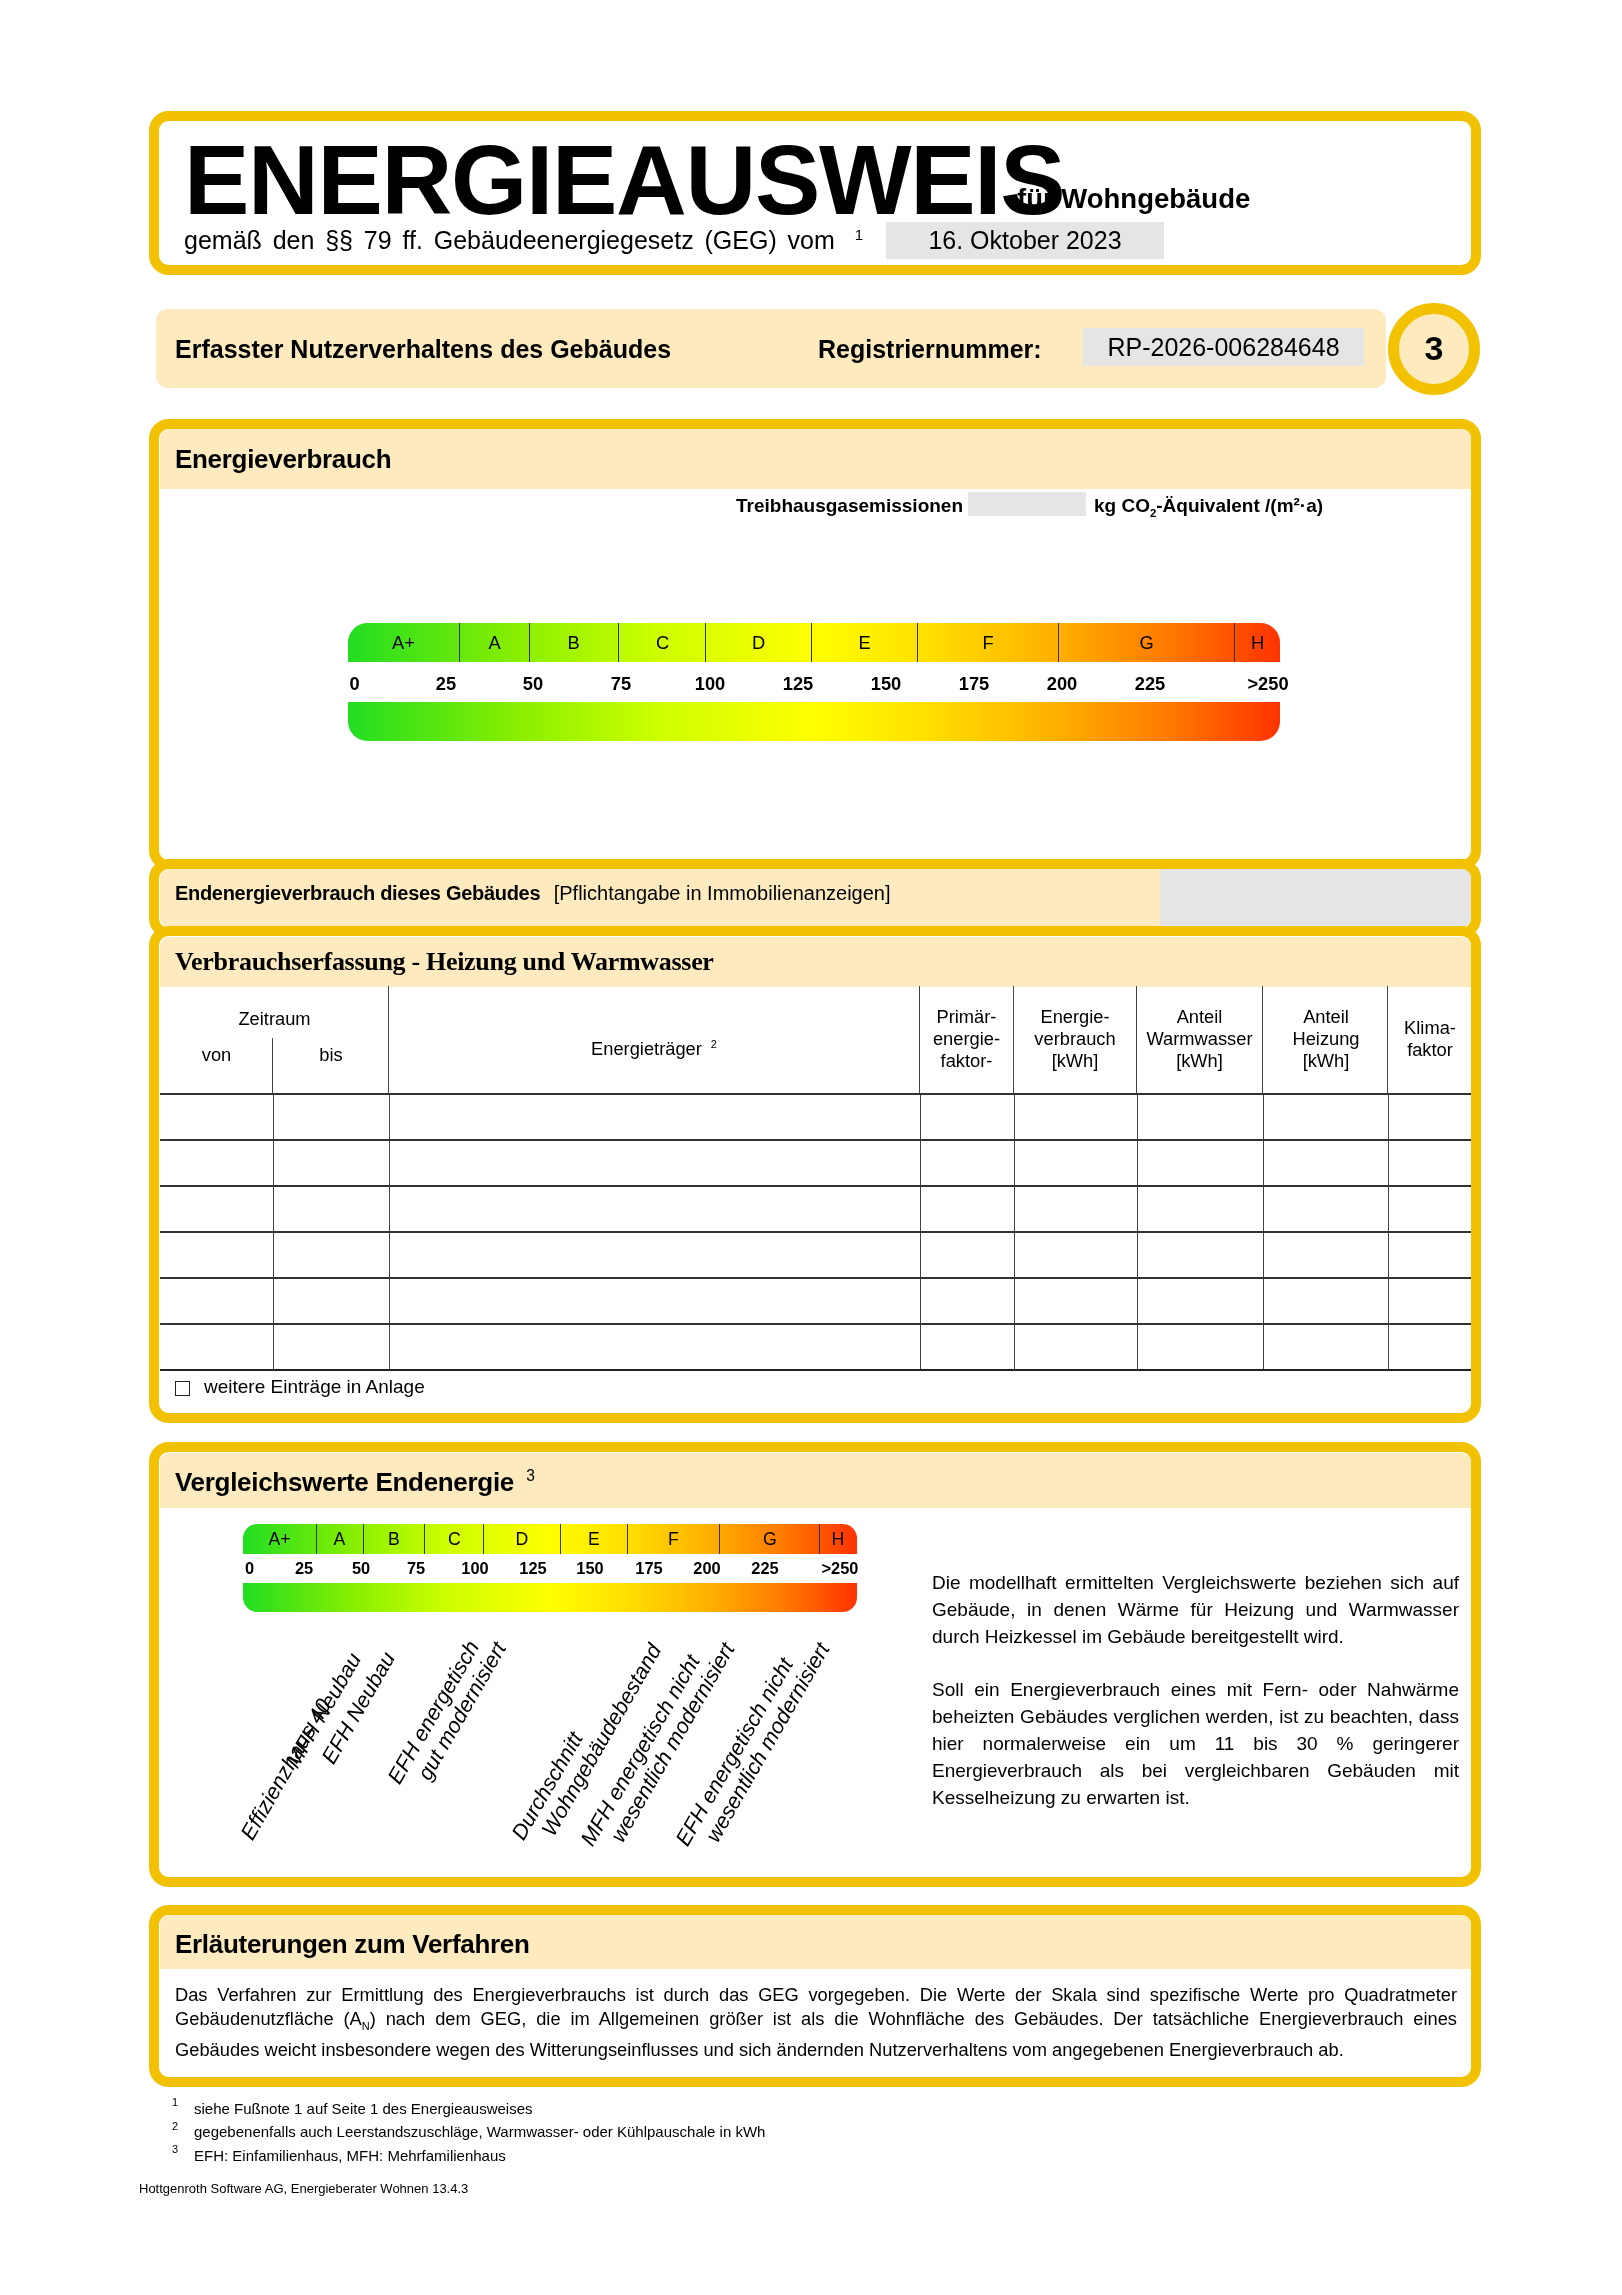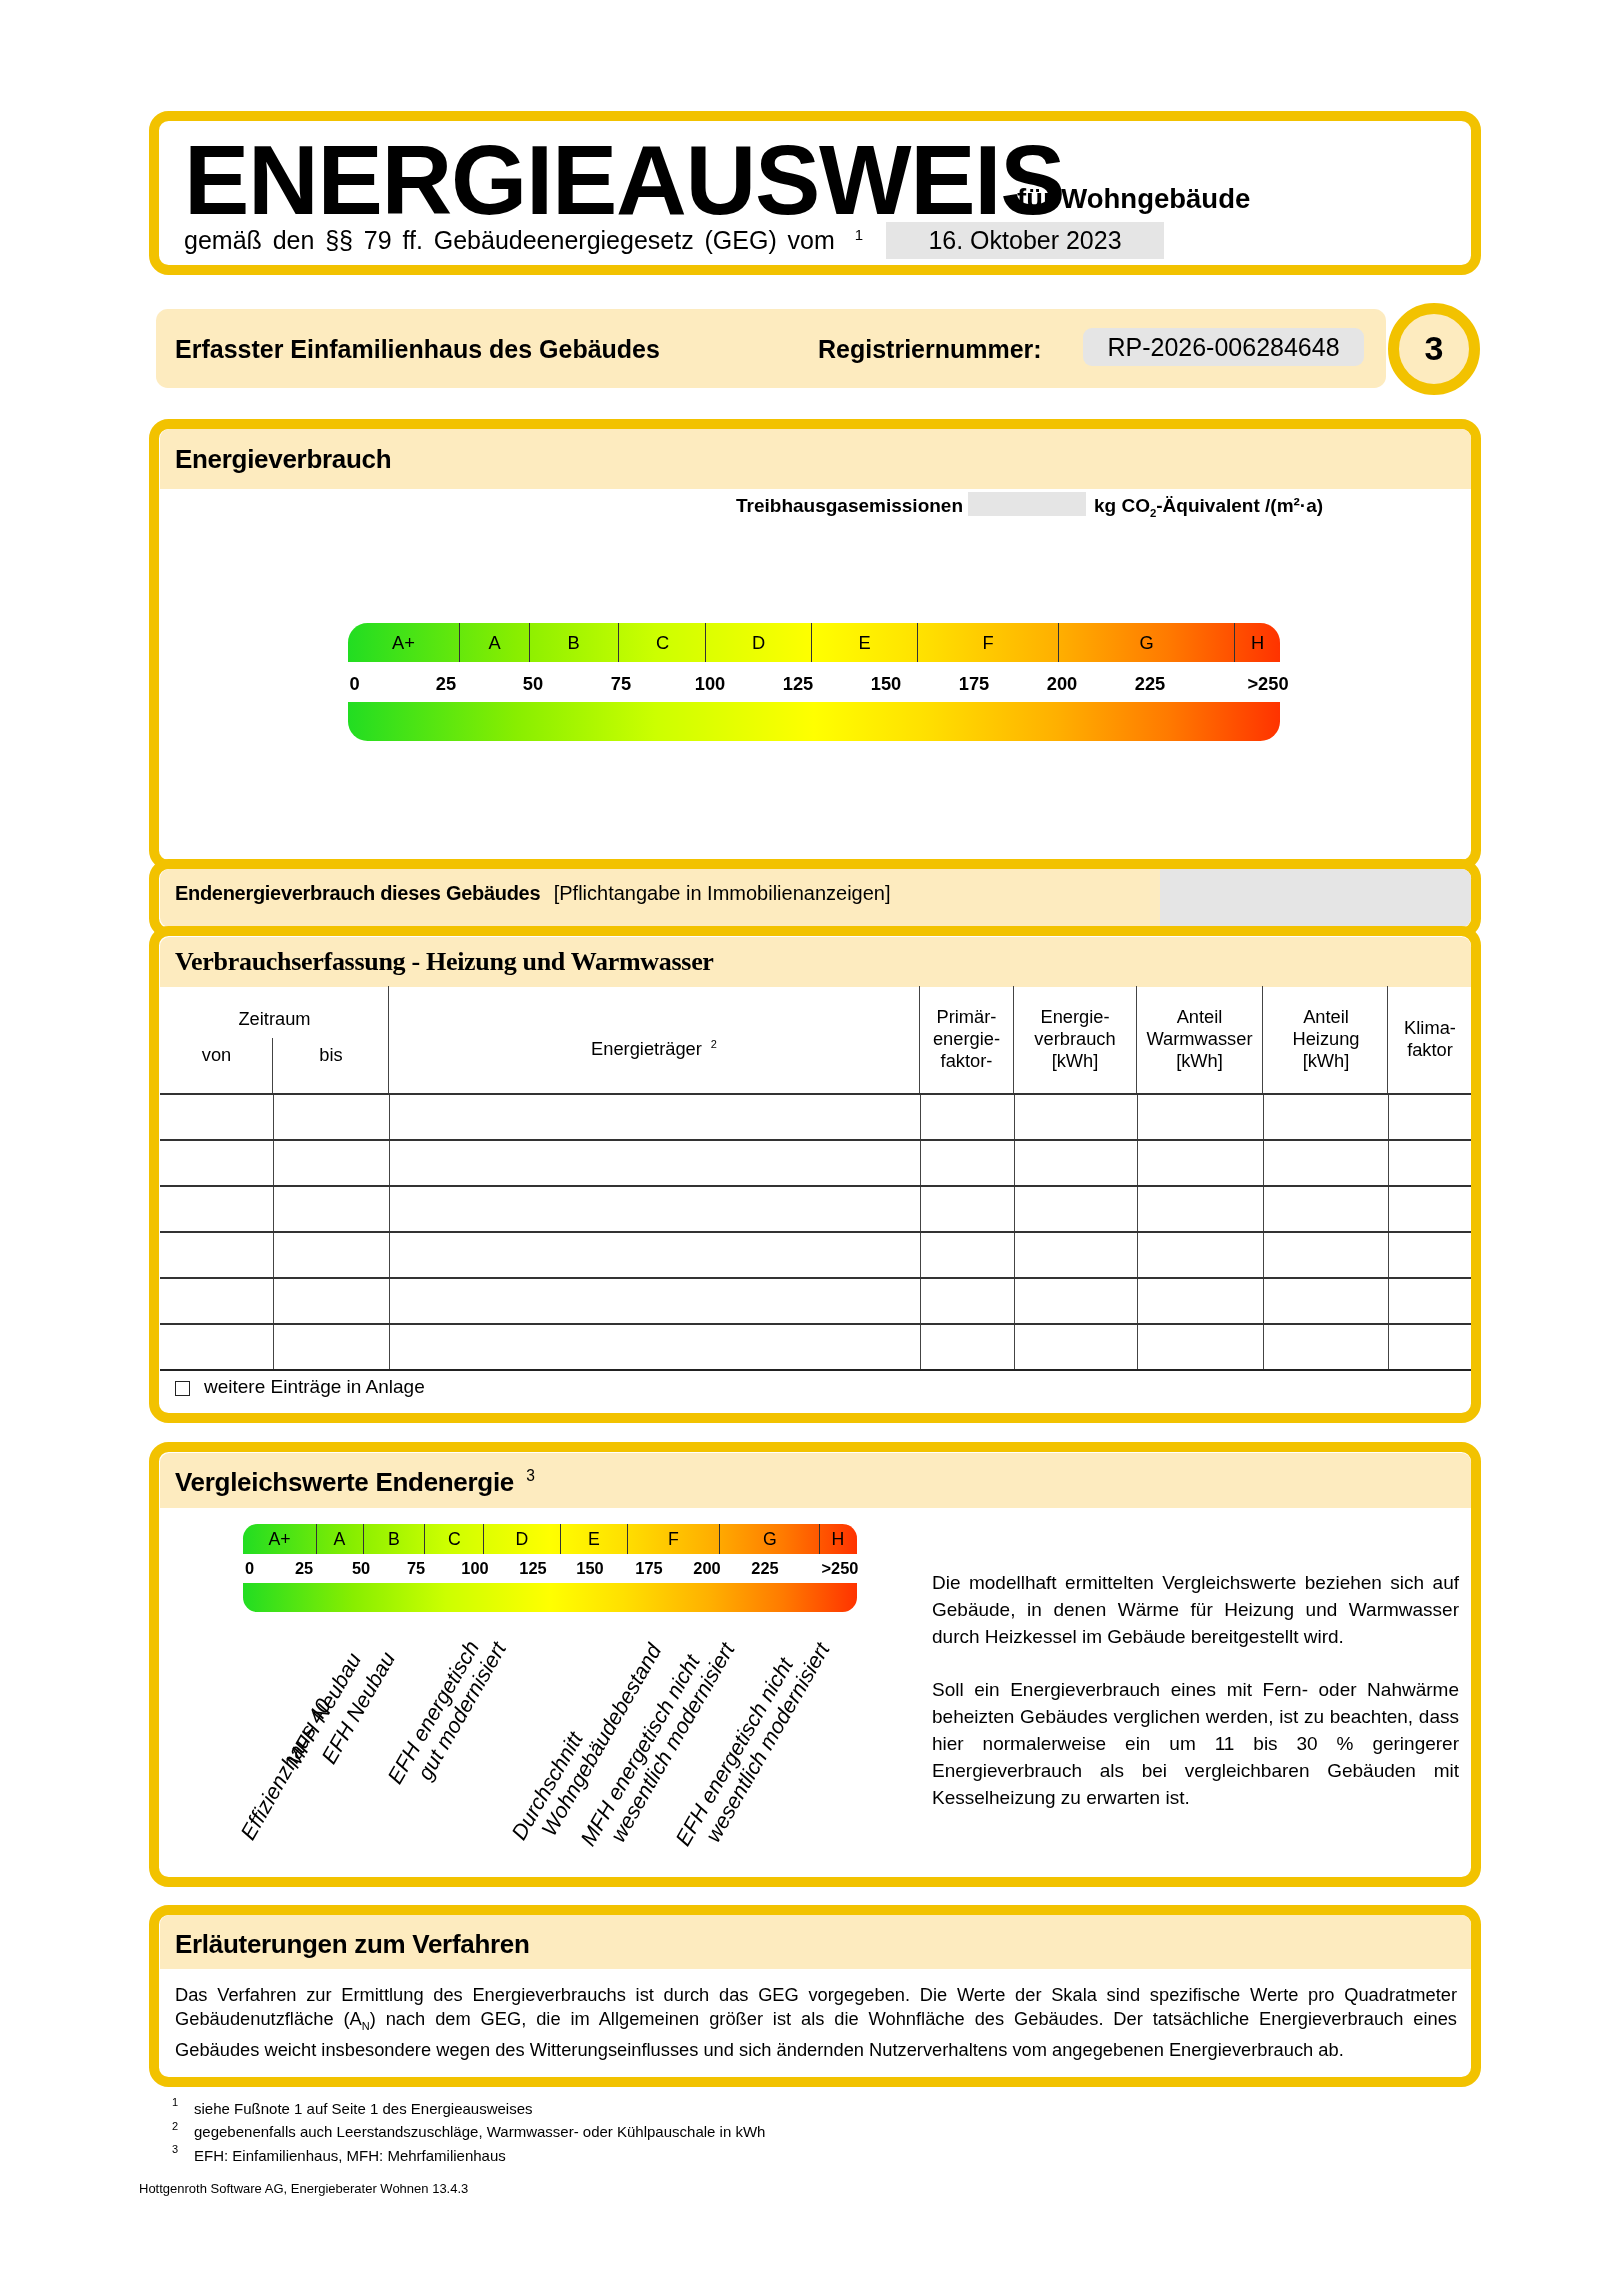--- a/index.html
+++ b/index.html
@@ -40,23 +40,23 @@
 <div class="abs bold" style="left:1017px;top:183px;font-size:27.5px;">für Wohngebäude</div>
 <div class="abs" style="left:184px;top:226px;font-size:25px;word-spacing:3.9px;">
   <span>gemäß den §§ 79 ff. Gebäudeenergiegesetz (GEG) vom</span>
   <sup class="s" style="margin-left:9.2px;">1</sup>
 </div>
 <div class="gray" style="left:886px;top:222px;width:278px;height:37px;font-size:25px;line-height:37px;text-align:center;">
   <span>16. Oktober 2023</span>
 </div>
 
 <div class="abs" style="left:156px;top:309px;width:1230px;height:79px;background:#fdebbf;border-radius:11.8px;"></div>
-<div class="abs bold" style="left:175px;top:335px;font-size:25px;">Erfasster Einfamilienhaus des Gebäudes</div>
+<div class="abs bold" style="left:175px;top:335px;font-size:25px;">Erfasster Nutzerverhaltens des Gebäudes</div>
 <div class="abs bold" style="left:818px;top:335px;font-size:25px;">Registriernummer:</div>
-<div class="gray" style="left:1083px;top:328px;width:281px;height:38px;font-size:25px;line-height:38px;text-align:center;border-radius:9px;">
+<div class="gray" style="left:1083px;top:328px;width:281px;height:38px;font-size:25px;line-height:38px;text-align:center;">
   <span>RP-2026-006284648</span>
 </div>
 <div class="abs bold" style="left:1388px;top:303px;width:92px;height:92px;border-radius:50%;background:#fdebbf;border:11px solid #f2c200;box-sizing:border-box;font-size:34px;line-height:69px;text-align:center;">
   <span>3</span>
 </div>
 
 <div class="box" style="left:149px;top:419px;width:1332px;height:451px;"></div>
 <div class="hdr" style="left:160px;top:429px;width:1311px;height:60px;"></div>
 <div class="h2" style="left:175px;top:444px;">Energieverbrauch</div>
 

